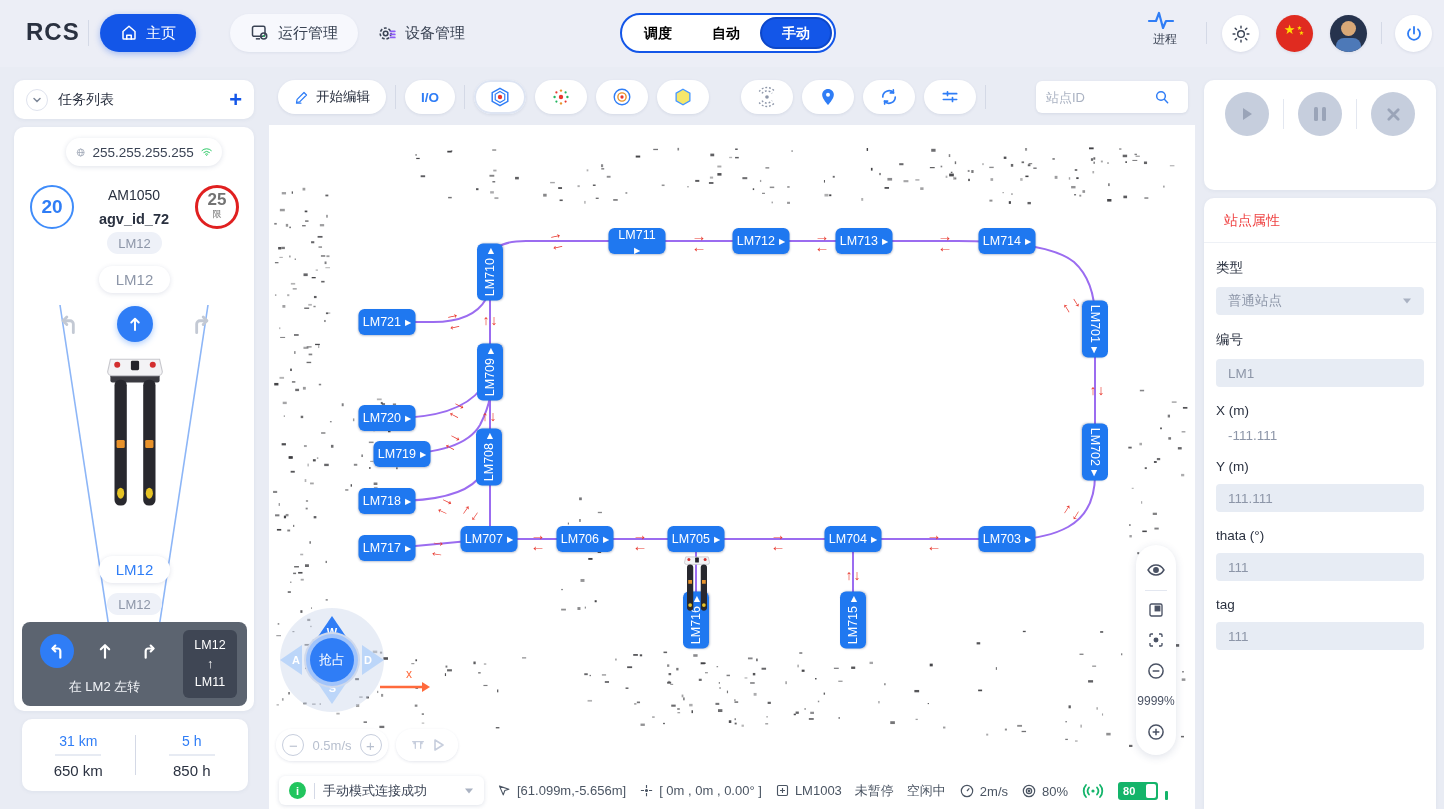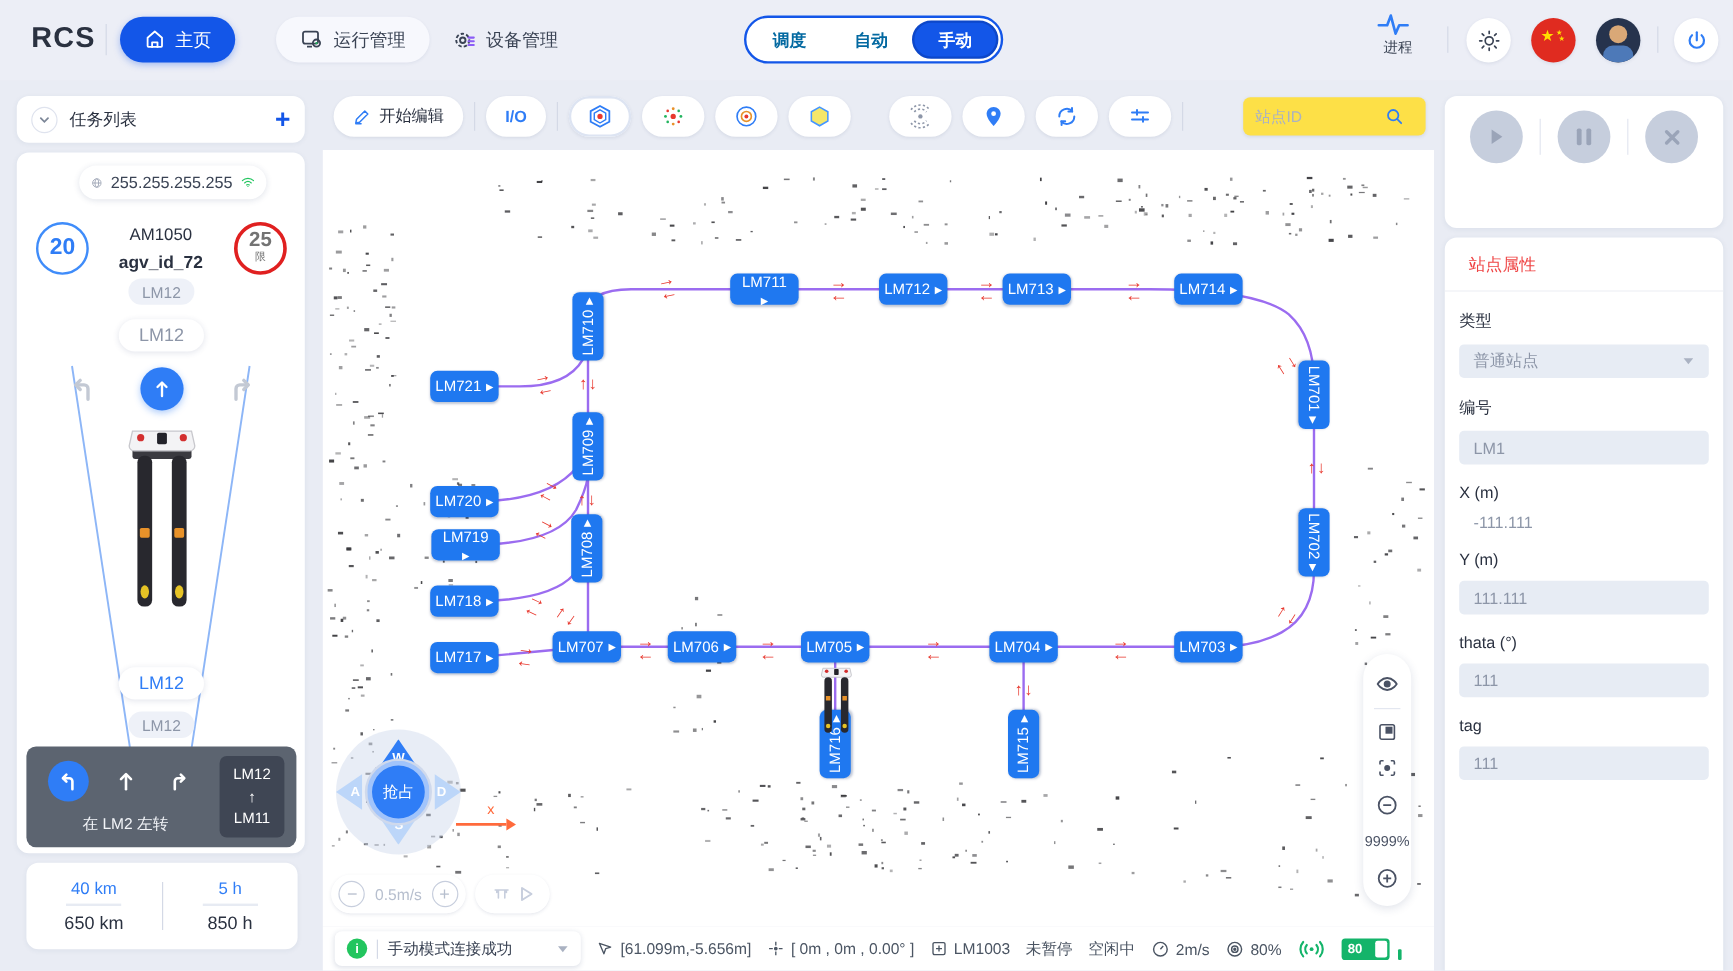--- a/index.html
+++ b/index.html
@@ -10,21 +10,21 @@
 
   
   #topbar { position:absolute; left:0; top:0; width:1444px; height:67px; background:#eceef6; }
   .logo { position:absolute; left:26px; top:18px; font-size:24px; font-weight:bold; color:#2a3140; letter-spacing:1px; }
   .vdiv { width:1px; background:#d4d9e6; }
   .navpill { position:absolute; top:14px; height:38px; border-radius:19px; display:flex; align-items:center; gap:8px; padding:0 20px; font-size:15px; cursor:pointer; }
   .navpill.active { background:#1356e8; color:#fff; box-shadow:0 2px 6px rgba(19,86,232,.35); }
   .navpill.white { background:#f7f8fd; color:#3a4354; box-shadow:0 1px 3px rgba(40,60,110,.08); }
   .navpill.plain { color:#3a4354; }
   .modewrap { position:absolute; left:620px; top:13px; width:216px; height:40px; background:#fff; border:2px solid #1356e8; border-radius:20px; display:flex; align-items:center; padding:2px; }
-  .mode { flex:1; text-align:center; font-size:14px; font-weight:bold; color:#0369a1; height:32px; line-height:32px; border-radius:16px; cursor:pointer; }
+  .mode { flex:1; text-align:center; font-size:14px; font-weight:bold; color:#000000; height:32px; line-height:32px; border-radius:16px; cursor:pointer; }
   .mode.active { background:#1356e8; color:#fff; border:2px solid #0d47c9; line-height:28px; }
   .iconcircle { position:absolute; top:15px; width:37px; height:37px; border-radius:50%; background:#fff; display:flex; align-items:center; justify-content:center; cursor:pointer; box-shadow:0 1px 3px rgba(40,60,110,.10); }
   .proc { position:absolute; left:1146px; top:9px; width:38px; text-align:center; font-size:12px; color:#3a4354; cursor:pointer; }
 
   
   .card { position:absolute; background:#fff; border-radius:10px; box-shadow:0 1px 4px rgba(40,60,110,.06); }
   .chevcircle { width:22px; height:22px; border-radius:50%; border:1px solid #dfe3ee; display:flex; align-items:center; justify-content:center; }
 
   
   #leftcol { position:absolute; left:0; top:67px; width:268px; height:742px; }
@@ -52,21 +52,21 @@
   .statcell .b { color:#2a3140; font-size:15px; margin-top:6px; }
 
   
   #mapcol { position:absolute; left:268px; top:0px; width:928px; height:742px; top:67px; }
   #mapcanvas { position:absolute; left:1px; top:58px; width:926px; height:647px; background:#fff; }
   #mtoolbar { position:absolute; left:10px; top:12px; width:910px; height:36px; display:flex; align-items:center; gap:9px; }
   .tbtn { height:34px; background:#fff; border-radius:17px; box-shadow:0 1px 3px rgba(40,60,110,.10); display:flex; align-items:center; justify-content:center; gap:7px; padding:0 16px; font-size:13.5px; color:#2a3140; cursor:pointer; }
   .tbtn.icononly { width:52px; padding:0; }
   .tbtn.pressed { box-shadow:inset 0 0 0 2px #dde4f2, 0 1px 3px rgba(40,60,110,.10); }
   .tb-div { width:1px; height:24px; background:#d4d9e6; }
-  .searchbox { margin-left:auto; width:152px; height:32px; background:#fde047; border-radius:6px; box-shadow:0 1px 3px rgba(40,60,110,.10); display:flex; align-items:center; padding:0 10px; gap:8px; }
+  .searchbox { margin-left:auto; width:152px; height:32px; background:#ffffff; border-radius:6px; box-shadow:0 1px 3px rgba(40,60,110,.10); display:flex; align-items:center; padding:0 10px; gap:8px; }
   .searchbox input { border:none; outline:none; width:100px; font-size:13px; color:#3a4354; font-family:inherit; background:transparent; }
   .searchbox input::placeholder { color:#aab2c2; }
 
   #pathsvg, #specklesvg { position:absolute; left:0; top:0; pointer-events:none; }
   .station { position:absolute; min-width:57px; height:26px; background:#1f78f0; border-radius:6px; color:#fff; display:flex; align-items:center; justify-content:center; gap:4px; font-size:12.5px; cursor:pointer; box-shadow:0 1px 2px rgba(0,30,90,.25); }
   .station .tri { font-size:8px; }
   .station.vu { transform:translate(-50%,-50%) rotate(-90deg); }
   .station.vd { transform:translate(-50%,-50%) rotate(90deg); }
   .station.h  { transform:translate(-50%,-50%); }
   .arrowpair { position:absolute; display:flex; color:#e8382e; font-weight:bold; font-size:15px; line-height:11px; }
@@ -292,21 +292,21 @@
         <div class="routebox">
           <span>LM12</span>
             <span>↑</span>
             <span>LM11</span>
         </div>
       </div>
     </div>
 
     <div class="card" style="left:22px;top:652px;width:226px;height:72px;display:flex;align-items:center;">
       <div class="statcell">
-        <div class="t">40 km</div>
+        <div class="t">31 km</div>
         <div class="b">650 km</div>
       </div>
       <div class="vdiv" style="height:40px;"></div>
       <div class="statcell">
         <div class="t">5 h</div>
         <div class="b">850 h</div>
       </div>
     </div>
   </div>
 
@@ -807,21 +807,21 @@
           <span class="tri">▶</span>
         </div>
         <div class="station vu" style="left: 222px; top: 305px;">
           <span>LM709</span>
           <span class="tri">▶</span>
         </div>
         <div class="station h" style="left: 119px; top: 351px;">
           <span>LM720</span>
           <span class="tri">▶</span>
         </div>
-        <div class="station h" style="left: 120px; top: 387px; flex-direction: column;">
+        <div class="station h" style="left: 134px; top: 387px;">
           <span>LM719</span>
           <span class="tri">▶</span>
         </div>
         <div class="station vu" style="left: 221px; top: 390px;">
           <span>LM708</span>
           <span class="tri">▶</span>
         </div>
         <div class="station h" style="left: 119px; top: 434px;">
           <span>LM718</span>
           <span class="tri">▶</span>

